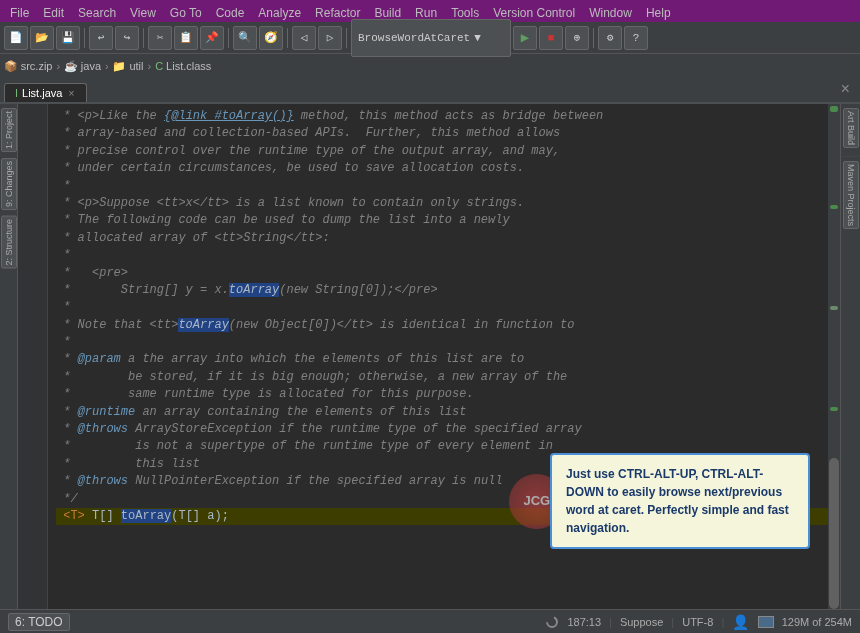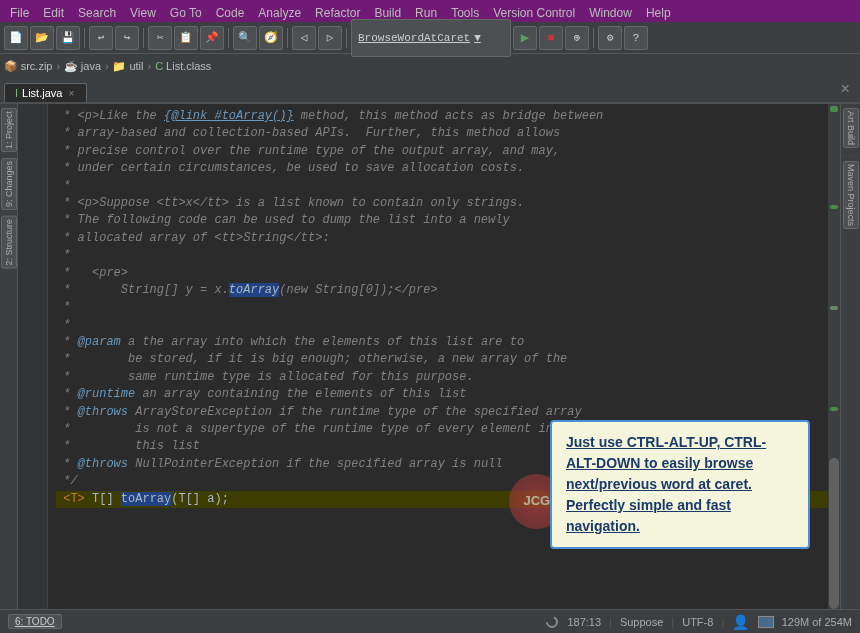--- a/index.html
+++ b/index.html
@@ -46,21 +46,20 @@
     .toolbar-dropdown {
       height: 24px;
       background: #4c5052;
       border: 1px solid #666;
       border-radius: 2px;
       color: #ccc;
       font-size: 11px;
       display: flex; align-items: center; padding: 18px 6px; gap: 4px;
       cursor: pointer;
       min-width: 160px;
-      text-decoration: underline;
     }
     .run-btn {
       width: 24px; height: 24px;
       background: #4c5052;
       border: 1px solid #666;
       border-radius: 2px;
       cursor: pointer;
       display: flex; align-items: center; justify-content: center;
       color: #5f9e5f;
       font-size: 14px;
@@ -163,26 +162,25 @@
     .callout {
       position: absolute;
       bottom: 60px;
       right: 30px;
       background: #f5f5dc;
       border: 2px solid #4a90d9;
       border-radius: 4px;
       padding: 10px 14px;
       max-width: 260px;
       font-family: Arial, sans-serif;
-      font-size: 14px;
+      font-size: 12px;
       font-weight: bold;
       color: #1a3a6b;
       line-height: 1.5;
       z-index: 10;
-      text-decoration: underline;
     }
 
     
     .status-bar {
       height: 24px;
       background: #3c3f41;
       border-top: 1px solid #555;
       display: flex;
       align-items: center;
       padding: 0 8px;
@@ -193,24 +191,23 @@
     }
     .status-item {
       display: flex; align-items: center; gap: 4px;
     }
     .status-sep { color: #555; }
     .todo-badge {
       background: #4c5052;
       border: 1px solid #666;
       border-radius: 2px;
       padding: 1px 6px;
-      font-size: 10px;
+      font-size: 12px;
       color: #ccc;
       cursor: pointer;
-      text-decoration: underline;
     }
   </style>
 </head>
 <body>
 
 <div class="menu-bar">
   <span class="menu-item">File</span>
   <span class="menu-item">Edit</span>
   <span class="menu-item">Search</span>
   <span class="menu-item">View</span>
@@ -304,20 +301,21 @@
       <span class="code-line code-comment"> * precise control over the runtime type of the output array, and may,</span>
       <span class="code-line code-comment"> * under certain circumstances, be used to save allocation costs.</span>
       <span class="code-line code-comment"> *</span>
       <span class="code-line code-comment"> * &lt;p&gt;Suppose &lt;tt&gt;x&lt;/tt&gt; is a list known to contain only strings.</span>
       <span class="code-line code-comment"> * The following code can be used to dump the list into a newly</span>
       <span class="code-line code-comment"> * allocated array of &lt;tt&gt;String&lt;/tt&gt;:</span>
       <span class="code-line code-comment"> *</span>
       <span class="code-line code-comment"> *   &lt;pre&gt;</span>
       <span class="code-line code-comment"> *       String[] y = x.<span style="background:#214283; color:#a9b7c6;">toArray</span>(new String[0]);&lt;/pre&gt;</span>
       <span class="code-line code-comment"> *</span>
+      <span class="code-line code-comment"> * Note that &lt;tt&gt;<span style="background:#214283; color:#a9b7c6;">toArray</span>(new Object[0])&lt;/tt&gt; is identical in function to</span>
       <span class="code-line code-comment"> *</span>
       <span class="code-line code-comment"> * <span class="code-annotation">@param</span> a the array into which the elements of this list are to</span>
       <span class="code-line code-comment"> *        be stored, if it is big enough; otherwise, a new array of the</span>
       <span class="code-line code-comment"> *        same runtime type is allocated for this purpose.</span>
       <span class="code-line code-comment"> * <span class="code-annotation">@runtime</span> an array containing the elements of this list</span>
       <span class="code-line code-comment"> * <span class="code-annotation">@throws</span> ArrayStoreException if the runtime type of the specified array</span>
       <span class="code-line code-comment"> *         is not a supertype of the runtime type of every element in</span>
       <span class="code-line code-comment"> *         this list</span>
       <span class="code-line code-comment"> * <span class="code-annotation">@throws</span> NullPointerException if the specified array is null</span>
       <span class="code-line code-comment"> */</span>

